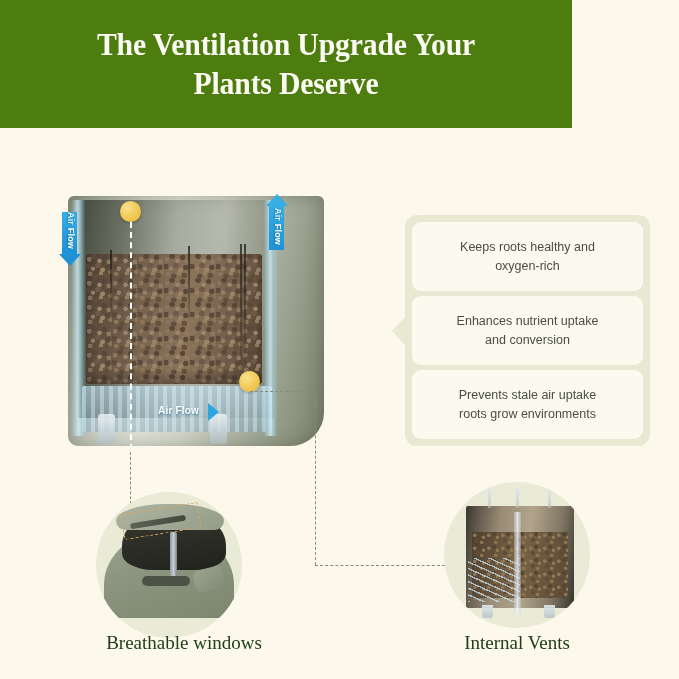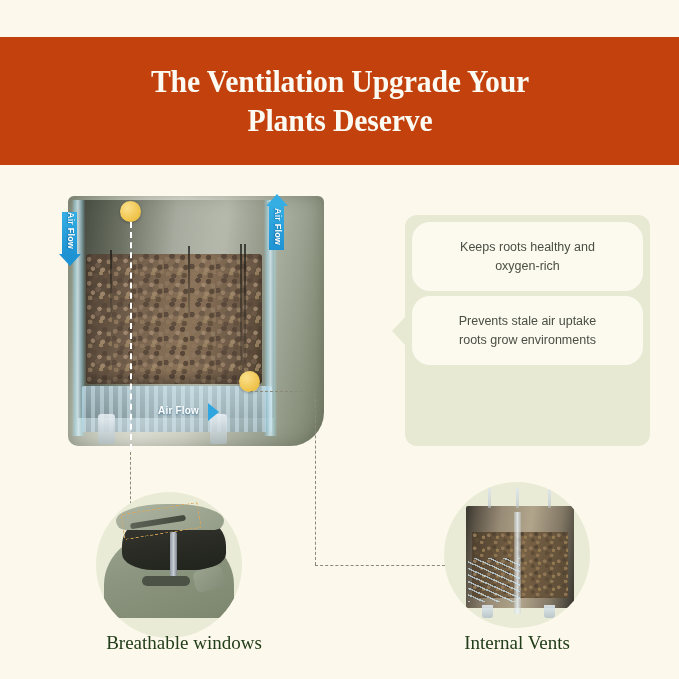--- a/index.html
+++ b/index.html
@@ -10,27 +10,26 @@
     background: #FDF8EC;
     font-family: "Liberation Sans", sans-serif;
     overflow: hidden;
     position: relative;
   }
 
   
   .header {
     position: absolute;
     left: 0; top: 0;
-    width: 679px;
+    width: 572px;
     height: 128px;
-    background: #c2410c;
+    background: #4d7c0f;
     display: flex;
     align-items: center;
     justify-content: center;
-    margin-top: 37px;
   }
   .header-title {
     font-family: "Liberation Serif", serif;
     font-weight: bold;
     font-size: 32px;
     line-height: 1.22;
     color: #FBFBF3;
     text-align: center;
     letter-spacing: -0.2px;
     width: 470px;
@@ -230,21 +229,21 @@
     position: absolute;
     left: -13px; top: 50%;
     margin-top: -15px;
     width: 0; height: 0;
     border-top: 15px solid transparent;
     border-bottom: 15px solid transparent;
     border-right: 14px solid #E7E9D2;
   }
   .benefit-card {
     background: #FCF9EF;
-    border-radius: 18px;
+    border-radius: 9px;
     height: 69px;
     margin-bottom: 5px;
     display: flex;
     align-items: center;
     justify-content: center;
     padding: 0 16px;
   }
   .benefit-card:last-child { margin-bottom: 0; }
   .benefit-text {
     font-size: 12.5px;
@@ -451,20 +450,26 @@
 <div class="benefits-panel">
   <div class="panel-notch"></div>
 
   <div class="benefit-card">
     <div class="benefit-text">
       <div>Keeps roots healthy and</div>
       <div>oxygen-rich</div>
     </div>
   </div>
 
+  <div class="benefit-card">
+    <div class="benefit-text">
+      <div>Enhances nutrient uptake</div>
+      <div>and conversion</div>
+    </div>
+  </div>
 
   <div class="benefit-card">
     <div class="benefit-text">
       <div>Prevents stale air uptake</div>
       <div>roots grow environments</div>
     </div>
   </div>
 </div>
 
 <div class="detail-circle" style="left:96px; top:492px; width:146px; height:146px;">

